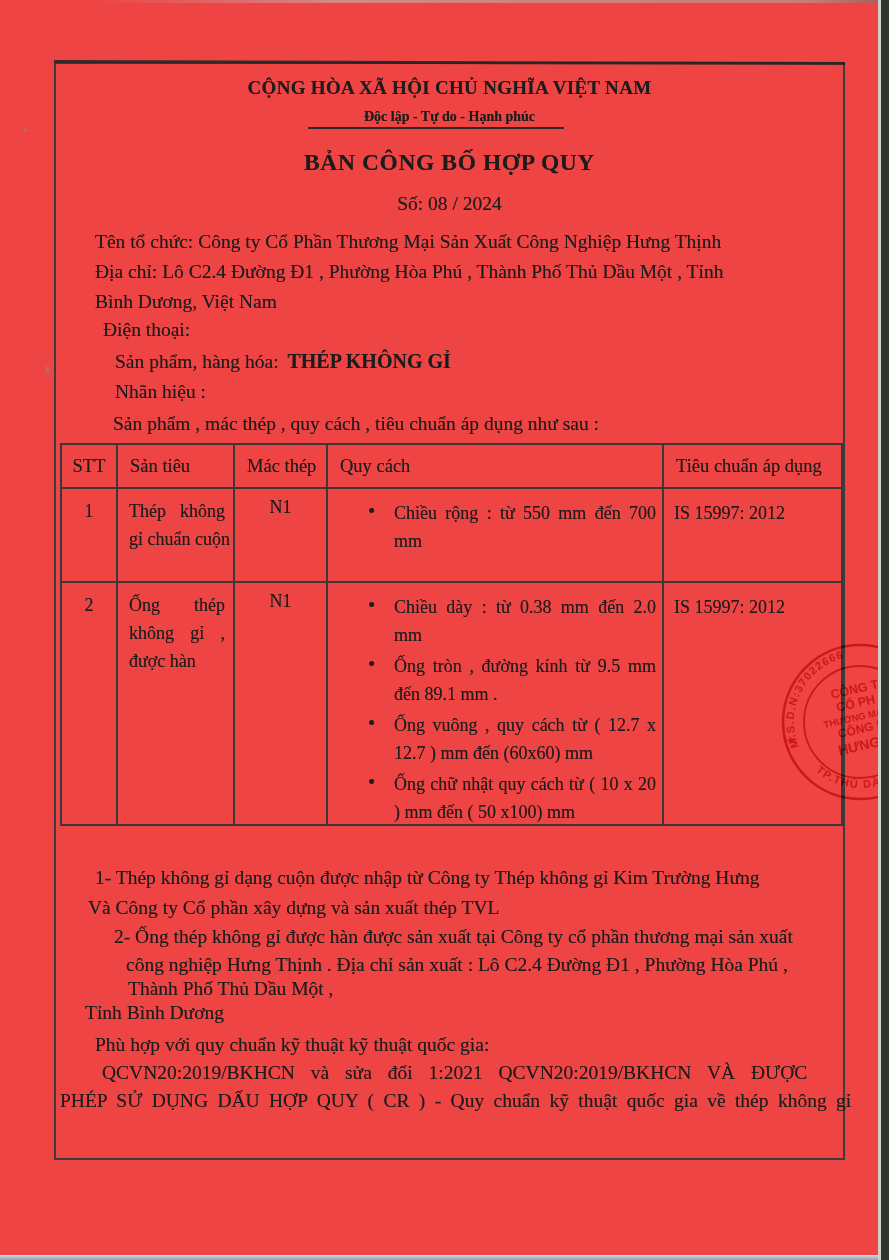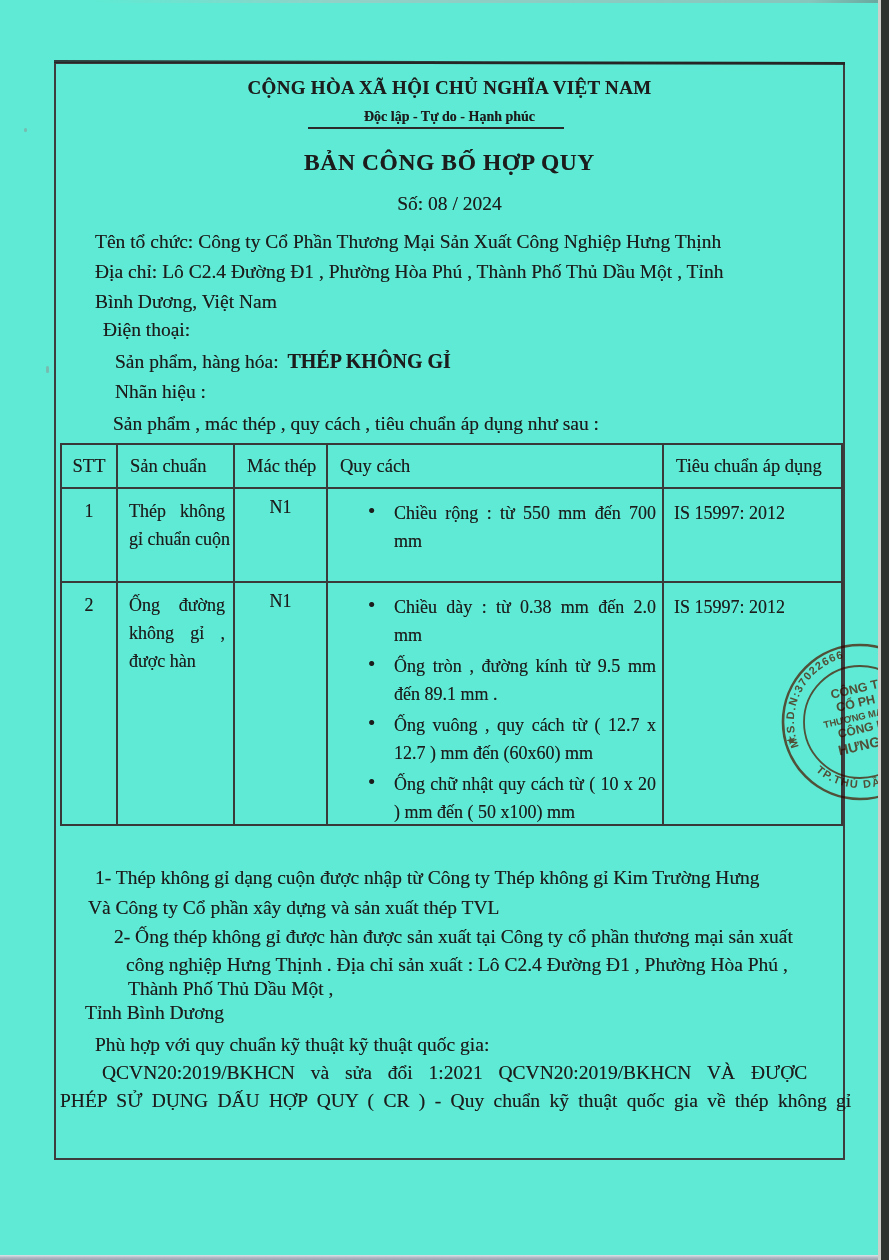--- a/index.html
+++ b/index.html
@@ -1,19 +1,19 @@
 <!DOCTYPE html>
 <html style="--stamp: #d8442e;"><head>
 <meta charset="utf-8">
 <style>
   :root{ --ink:#1c1c1c; --line:#3a3a3a; --stamp:#d8442e; }
   html,body{margin:0;padding:0;}
   body{ width:889px; height:1260px; background:#fcfcfa; overflow:hidden;
         font-family:"Liberation Serif","DejaVu Serif",serif; color:var(--ink);}
-  .page{ position:relative; width:889px; height:1260px; overflow:hidden; background:#5eead4;}
+  .page{ position:relative; width:889px; height:1260px; overflow:hidden; background:#ef4444;}
   .txt{ position:absolute; white-space:nowrap; font-size:19.5px; line-height:29px;
         text-shadow:0 0 .5px rgba(35,35,35,.55);}
   
   .top-edge{ position:absolute; left:95px; top:0; width:794px; height:3px;
              background:linear-gradient(to right, rgba(150,150,150,0), #bdbdbd 30%, #a9a9a9 90%, #6a6a6a); opacity:.55;}
   .right-band{ position:absolute; left:881px; top:0; width:8px; height:1260px; background:#30342f; z-index:40;}
   .right-band-light{ position:absolute; left:878px; top:0; width:3px; height:1260px; background:#cfcfc9; z-index:39;}
   .bottom-band{ position:absolute; left:0; top:1255px; width:889px; height:5px;
                 background:linear-gradient(#dfe3e8, #aeb6c2 55%, #98a1ad); z-index:38;}
   .speck{ position:absolute; width:3px; height:7px; background:#8d8d8d; opacity:.5; border-radius:2px;}
@@ -84,21 +84,21 @@
     </div>
     <div class="txt" style="left:59px; top:313px;">Nhãn hiệu :</div>
     <div class="txt" style="left:57px; top:345px;">Sản phẩm , mác thép , quy cách , tiêu chuẩn áp dụng như sau :</div>
 
     <div class="doc-table">
 
       <div class="cell th c">
           <span>STT</span>
         </div>
       <div class="cell th">
-          <span>Sản chuẩn</span>
+          <span>Sản tiêu</span>
         </div>
       <div class="cell th">
           <span>Mác thép</span>
         </div>
       <div class="cell th">
           <span>Quy cách</span>
         </div>
       <div class="cell th last-col">
           <span>Tiêu chuẩn áp dụng</span>
         </div>
@@ -114,21 +114,21 @@
           <li>
             <div class="spread">Chiều rộng : từ 550 mm đến 700</div>
             <div class="nw">mm</div>
           </li>
         </ul>
       </div>
       <div class="cell tieuchuan last-col"><span>IS 15997: 2012</span></div>
 
       <div class="cell stt last-row"><span>2</span></div>
       <div class="cell sanpham last-row">
-        <div class="spread">Ống đường</div>
+        <div class="spread">Ống thép</div>
         <div class="spread">không gỉ ,</div>
         <div class="nw">được hàn</div>
       </div>
       <div class="cell macthep last-row"><span>N1</span></div>
       <div class="cell quycach last-row">
         <ul class="qc-list tight">
           <li>
             <div class="spread">Chiều dày : từ 0.38 mm đến 2.0</div>
             <div class="nw">mm</div>
           </li>

